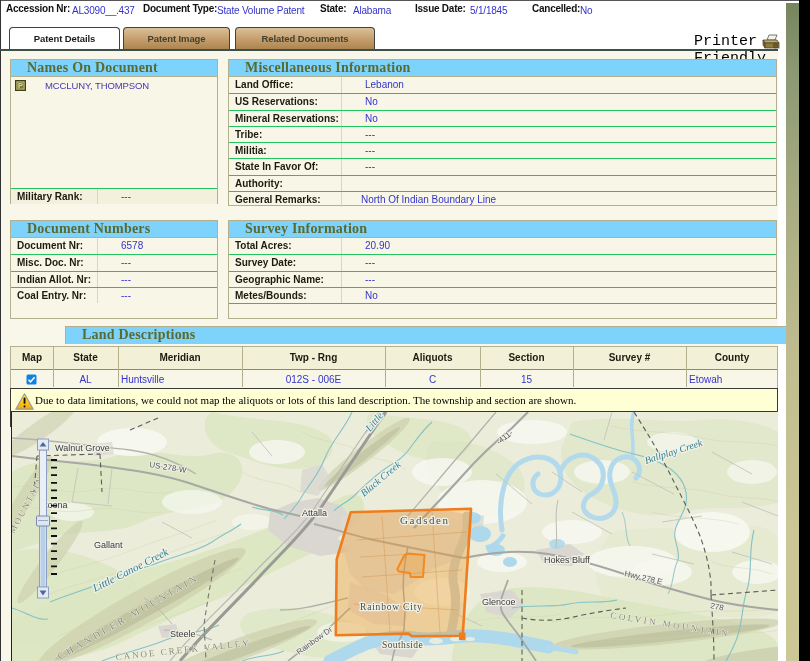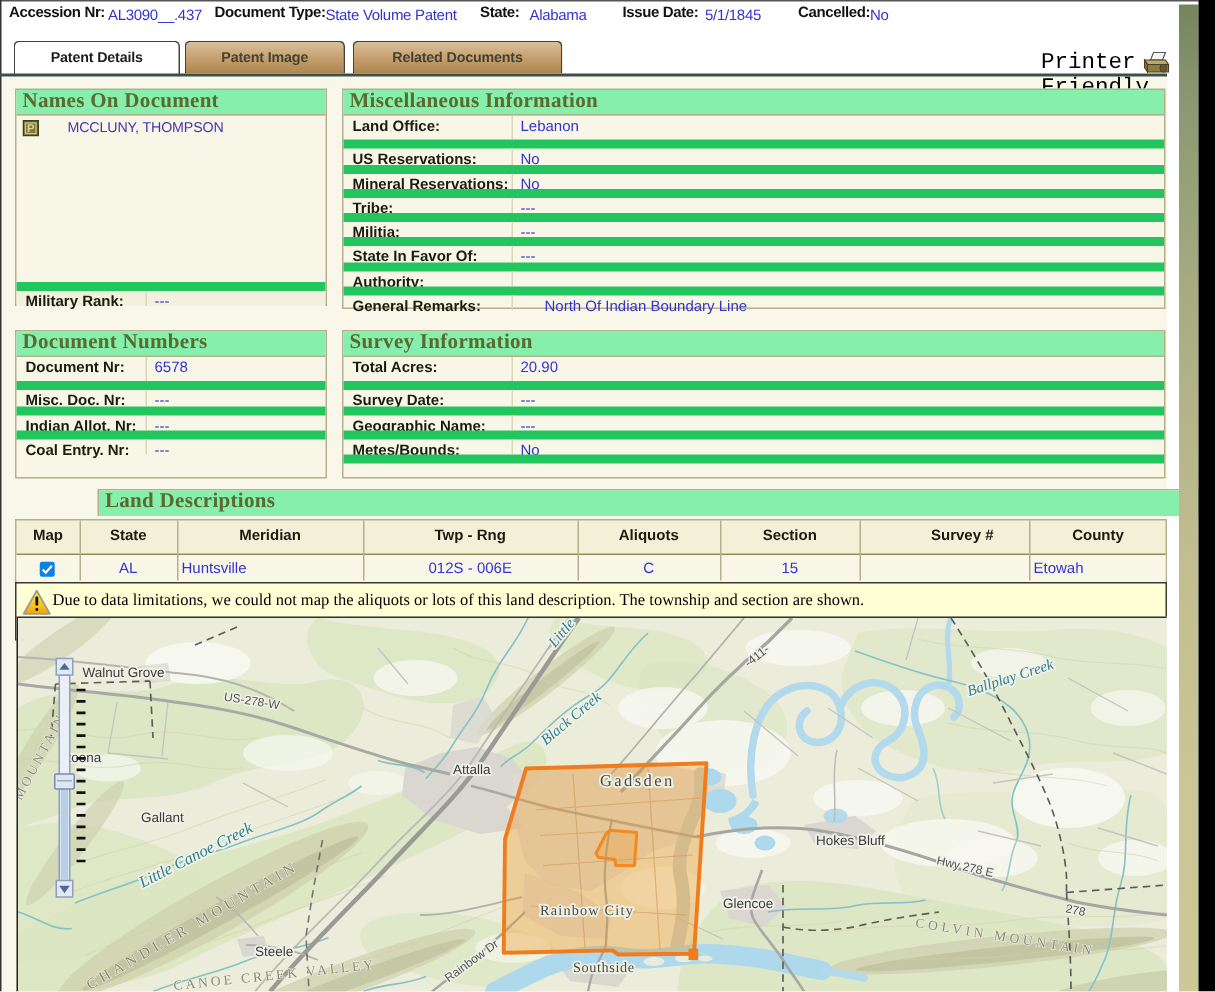--- a/index.html
+++ b/index.html
@@ -24,27 +24,27 @@
   .tab.inactive{background:linear-gradient(180deg,#d9c09a 0%,#c7a171 48%,#ad854f 100%);color:#42422f;}
   #tab1{left:9px;width:111px;background:#fff;color:#1c1c1c;height:24px;z-index:5;}
   #tab2{left:123px;width:107px;}
   #tab3{left:235px;width:140px;}
   #tabline{position:absolute;left:0px;top:49px;width:778px;height:2px;background:#3c5049;z-index:6;}
   #printerfriendly{position:absolute;left:694px;top:33px;font-family:Liberation Mono, monospace;
       font-size:15px;color:#000;}
 
   
   .panel{position:absolute;background:#f8f6e7;border:1px solid #b3b08d;}
-  .phead{height:17px;background:#86efac;border-bottom:1px solid #b3b08d;
+  .phead{height:17px;background:#7dd3fc;border-bottom:1px solid #b3b08d;
      font-family:"Liberation Serif",serif;font-weight:bold;font-size:14px;letter-spacing:0.2px;
-     color:#5a6a30;padding-left:4px;line-height:16px;}
-  .prow{position:relative;height:16.25px;border-top:6px solid #22c55e;font-size:10px;line-height:15.5px;}
+     color:#5a6a30;padding-left:16px;line-height:16px;}
+  .prow{position:relative;height:16.25px;border-top:1px solid #22c55e;font-size:10px;line-height:15.5px;}
   .prow.fr{border-top:none;}
   .plabel{position:absolute;left:0;top:0;bottom:0;font-weight:bold;color:#1b1b10;padding-left:6px;}
-  .pvalue{position:absolute;top:0;bottom:0;color:#3333cc;padding-left:6px;}
+  .pvalue{position:absolute;top:0;bottom:0;color:#3333cc;padding-left:24px;}
   .pdiv{position:absolute;top:0;bottom:0;width:1px;background:#dbd8ba;}
 </style>
 </head>
 <body>
 
 <div id="contentbg"></div>
 
 <div class="tl" style="left:6px;">Accession Nr:</div>
 <div class="tv" style="left:72px;">AL3090__.437</div>
 <div class="tl" style="left:143px;">Document Type:</div>
@@ -117,21 +117,21 @@
       <span class="plabel">State In Favor Of:</span>
       <span class="pvalue" style="left:112px;">---</span>
       <span class="pdiv" style="left:112px;"></span>
     </div>
   <div class="prow">
       <span class="plabel">Authority:</span>
       <span class="pdiv" style="left:112px;"></span>
     </div>
   <div class="prow">
       <span class="plabel">General Remarks:</span>
-      <span class="pvalue" style="left:128px;">North Of Indian Boundary Line</span>
+      <span class="pvalue" style="left:108px;">North Of Indian Boundary Line</span>
       <span class="pdiv" style="left:112px;"></span>
     </div>
 </div>
 
 <div class="panel" style="left:10px;top:220px;width:208px;height:99px;">
   <div class="phead">Document Numbers</div>
   <div class="prow fr">
       <span class="plabel">Document Nr:</span>
       <span class="pvalue" style="left:86px;">6578</span>
       <span class="pdiv" style="left:86px;"></span>
@@ -184,21 +184,21 @@
 
 <div id="ldtable" style="position:absolute;left:10px;top:346px;width:768px;height:42px;
      border:1px solid #b3b08d;background:#f3f0d8;">
   <div style="position:absolute;top:0;left:0;right:0;height:22px;font-size:10px;font-weight:bold;color:#1b1b10;">
     <span style="position:absolute;left:0px;width:42px;text-align:center;line-height:22px;">Map</span>
     <span style="position:absolute;left:42px;width:65px;text-align:center;line-height:22px;">State</span>
     <span style="position:absolute;left:107px;width:124px;text-align:center;line-height:22px;">Meridian</span>
     <span style="position:absolute;left:231px;width:143px;text-align:center;line-height:22px;">Twp - Rng</span>
     <span style="position:absolute;left:374px;width:95px;text-align:center;line-height:22px;">Aliquots</span>
     <span style="position:absolute;left:469px;width:93px;text-align:center;line-height:22px;">Section</span>
-    <span style="position:absolute;left:574px;width:113px;text-align:center;line-height:22px;">Survey #</span>
+    <span style="position:absolute;left:562px;width:113px;text-align:center;line-height:22px;">Survey #</span>
     <span style="position:absolute;left:675px;width:92px;text-align:center;line-height:22px;">County</span>
   </div>
   <div style="position:absolute;top:22px;left:0;right:0;height:19px;background:#f8f6e7;border-top:1px solid #8f8c55;
        font-size:10px;color:#3333cc;">
     <span style="position:absolute;left:42px;width:65px;text-align:center;line-height:19px;">AL</span>
     <span style="position:absolute;left:110px;line-height:19px;">Huntsville</span>
     <span style="position:absolute;left:231px;width:143px;text-align:center;line-height:19px;">012S - 006E</span>
     <span style="position:absolute;left:374px;width:95px;text-align:center;line-height:19px;">C</span>
     <span style="position:absolute;left:469px;width:93px;text-align:center;line-height:19px;">15</span>
     <span style="position:absolute;left:675px;padding-left:3px;line-height:19px;">Etowah</span>

